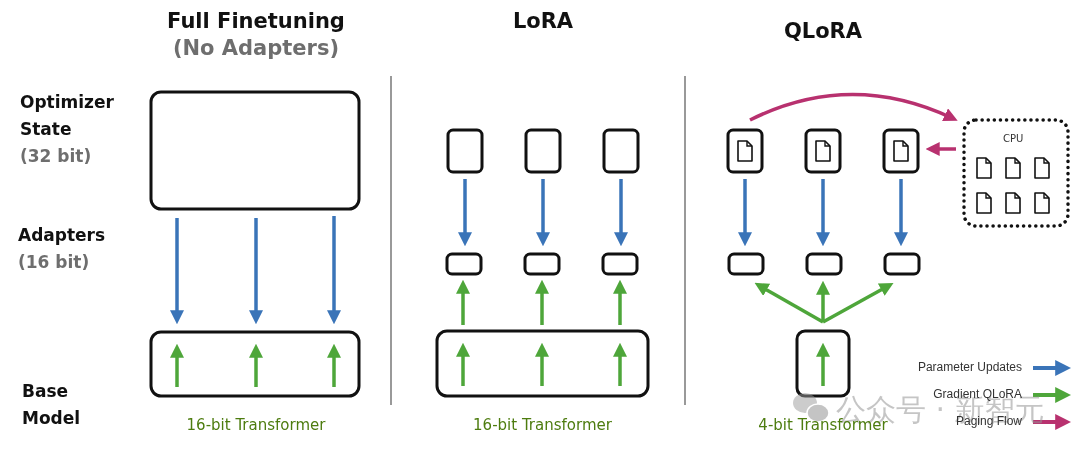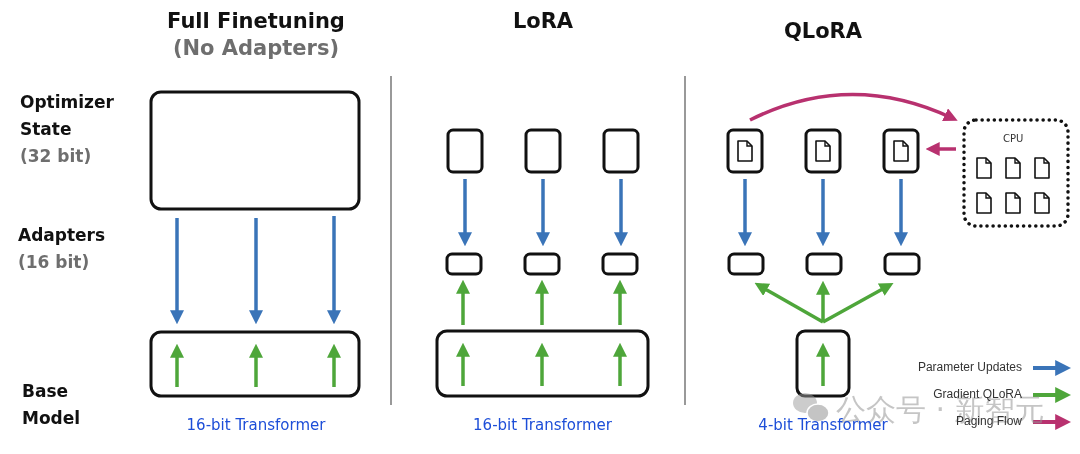--- a/index.html
+++ b/index.html
@@ -2,21 +2,21 @@
 <html><head>
 <meta charset="utf-8">
 <style>
   html, body { margin:0; padding:0; background:#ffffff; }
   body { width:1080px; height:454px; position:relative; overflow:hidden; font-family:"DejaVu Sans", sans-serif; }
   #canvas { position:absolute; left:0; top:0; width:1080px; height:454px; }
   .col-title { position:absolute; text-align:center; font-weight:bold; font-size:21px; color:#111; font-family:"DejaVu Sans", sans-serif; }
   .col-sub { color:#6e6e6e; }
   .row-label { position:absolute; font-weight:bold; font-size:17px; color:#111; line-height:27px; font-family:"DejaVu Sans", sans-serif; }
   .row-label .sub { color:#6e6e6e; }
-  .caption { position:absolute; font-size:15px; color:#1d4ed8; text-align:center; font-family:"DejaVu Sans", sans-serif; }
+  .caption { position:absolute; font-size:15px; color:#4d7c0f; text-align:center; font-family:"DejaVu Sans", sans-serif; }
   .legend-label { position:absolute; font-size:12px; color:#333; text-align:right; font-family:Liberation Sans, sans-serif; }
   .cpu-label { position:absolute; font-size:10px; color:#333; font-family:"DejaVu Sans", sans-serif;text-align:right; }
   .watermark { position:absolute; font-size:30px; color:rgba(150,150,150,0.55); font-family:"DejaVu Sans", sans-serif; white-space:nowrap; }
 </style>
 </head>
 <body>
 
 <svg id="canvas" width="1080" height="454" viewBox="0 0 1080 454">
   <defs>
     <marker id="mBlue" markerWidth="4" markerHeight="4" refX="2.2" refY="2" orient="auto" markerUnits="strokeWidth">

